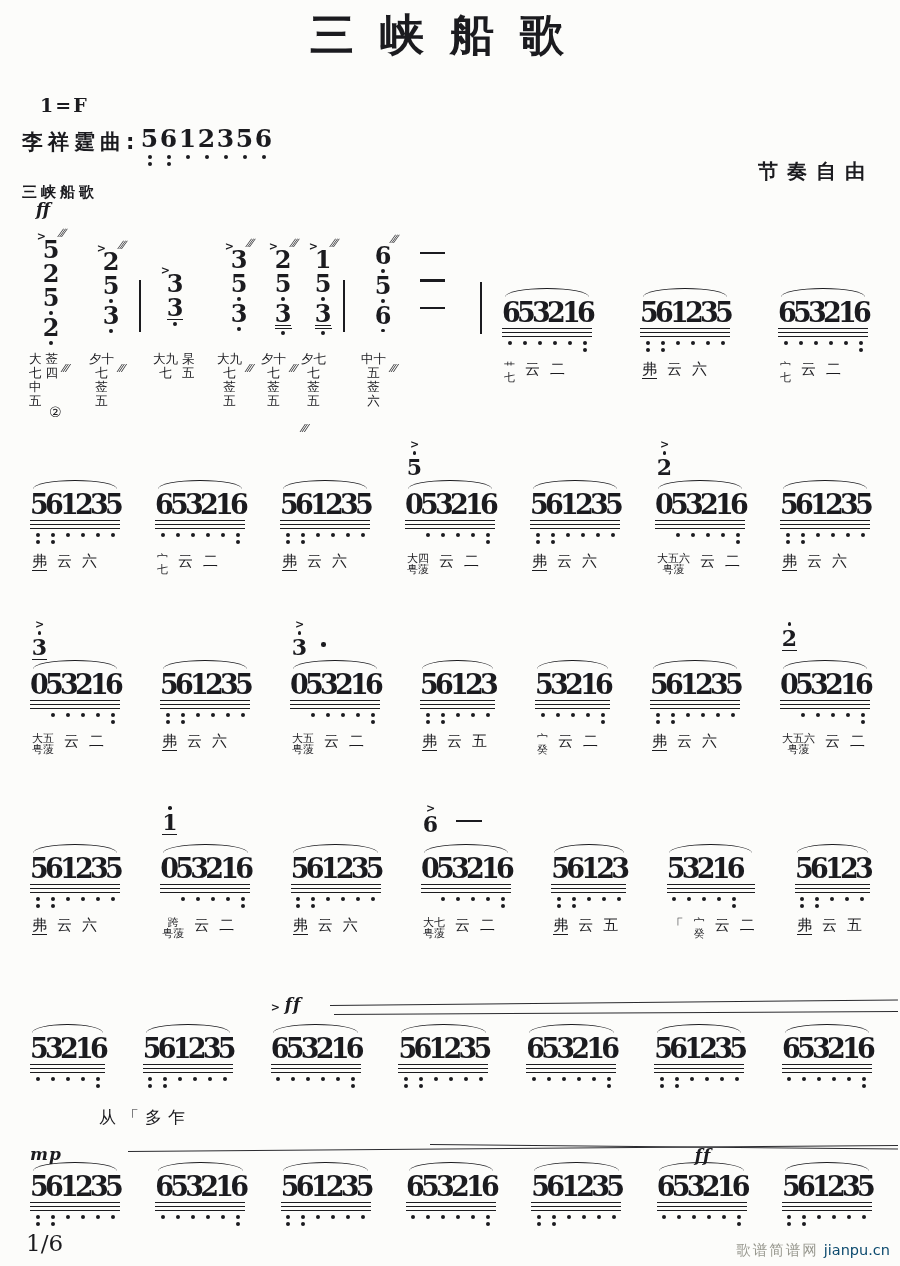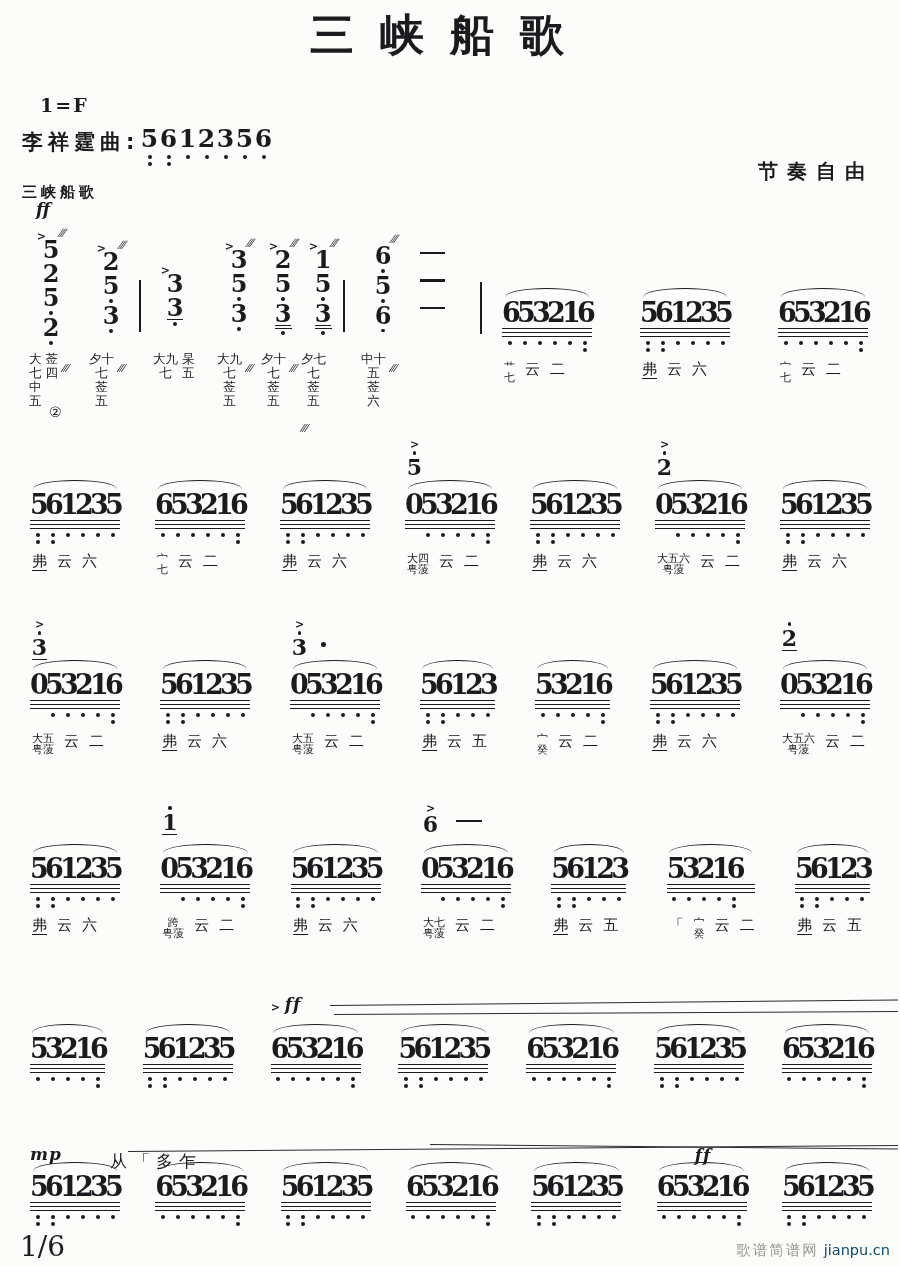--- a/index.html
+++ b/index.html
@@ -53,21 +53,21 @@
   .bar{position:absolute;width:2.2px;height:52px;background:#1b1b1f;}
   .dash{width:25px;height:2.3px;background:#1b1b1f;margin-bottom:25px;}
   .cfing{position:absolute;display:flex;gap:4px;font-family:"DejaVu Sans",sans-serif;align-items:flex-start;}
   .cfcol{display:flex;flex-direction:column;font-size:12.5px;line-height:14px;text-align:center;}
   .slashes{font-size:9.5px;font-style:italic;letter-spacing:-1px;margin-top:10px;transform:skewX(-10deg);}
   .cmark{position:absolute;top:52px;left:20px;font-size:14px;font-family:"DejaVu Sans",sans-serif;}
   
   .scanline{position:absolute;height:1.2px;background:#2a2a2e;transform-origin:left center;}
   .annot{position:absolute;font-size:17px;letter-spacing:6px;font-family:"DejaVu Sans",sans-serif;font-weight:500;}
   
-  .pageno{left:20px;top:1230px;font-size:28px;text-align:right;}
+  .pageno{left:26px;top:1230px;font-size:23px;text-align:right;}
   .wm{right:10px;top:1241px;font-size:14.5px;font-family:"DejaVu Sans",sans-serif;}
   .wm .g{color:#98988f;letter-spacing:2px;}
   .wm .o{color:#0c4a6e;margin-left:5px;}
 </style>
 </head>
 <body>
 
 <div class="page">
   <div class="abs title">三峡船歌</div>
   <div class="abs key">1=F</div>
@@ -291,21 +291,21 @@
         <div class="dash"></div>
       </div>
       <div class="bar" style="left: 480px; top: 282px;"></div>
     </div>
 
   <div class="scanline" style="left:330px;top:1005px;width:568px;transform:rotate(-0.55deg);"></div>
   <div class="scanline" style="left:334px;top:1014px;width:564px;transform:rotate(-0.3deg);"></div>
   <div class="scanline" style="left:128px;top:1151px;width:770px;transform:rotate(-0.45deg);"></div>
   <div class="scanline" style="left:430px;top:1144px;width:468px;transform:rotate(0.55deg);"></div>
 
-  <div class="annot" id="annot" style="left:110px;top:1106px;margin-top:44px;">从「多乍</div>
+  <div class="annot" id="annot" style="left:99px;top:1106px;">从「多乍</div>
 
   <div class="abs pageno">1/6</div>
   <div class="abs wm">
     <span class="g">歌谱简谱网</span><span class="o">jianpu.cn</span>
   </div>
 <div class="grow" id="intro-groups" style="top: 288px; left: 502px; width: 366px;">
       <div class="group">
         <div class="arc"></div>
         <div class="dgs">
           <div class="dg">6</div>

